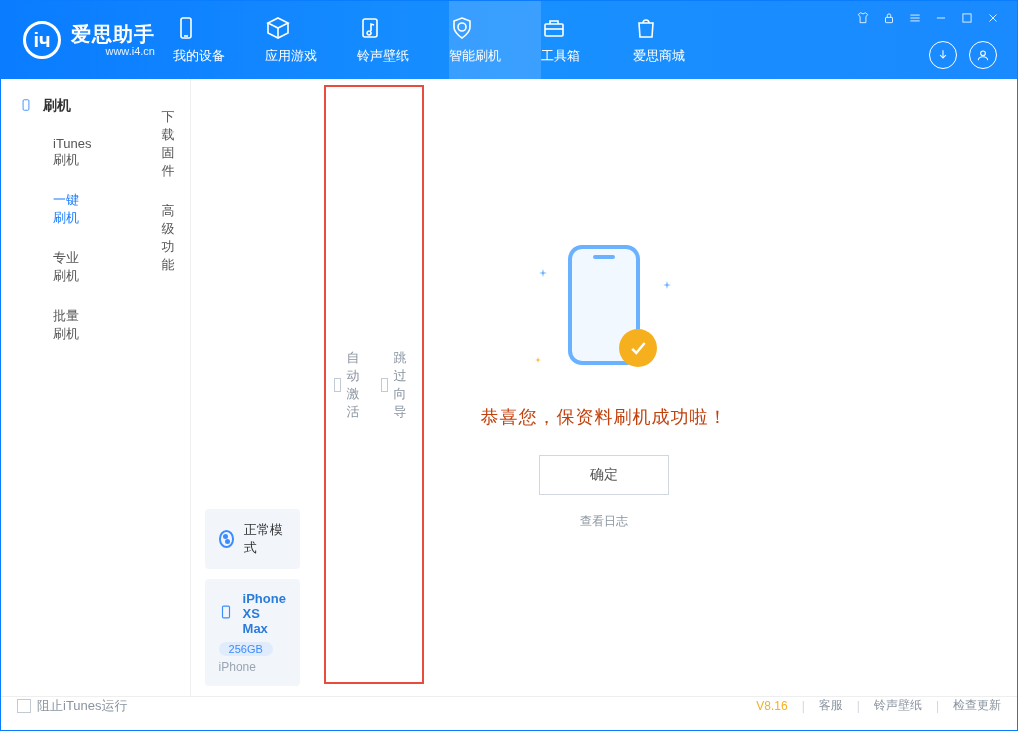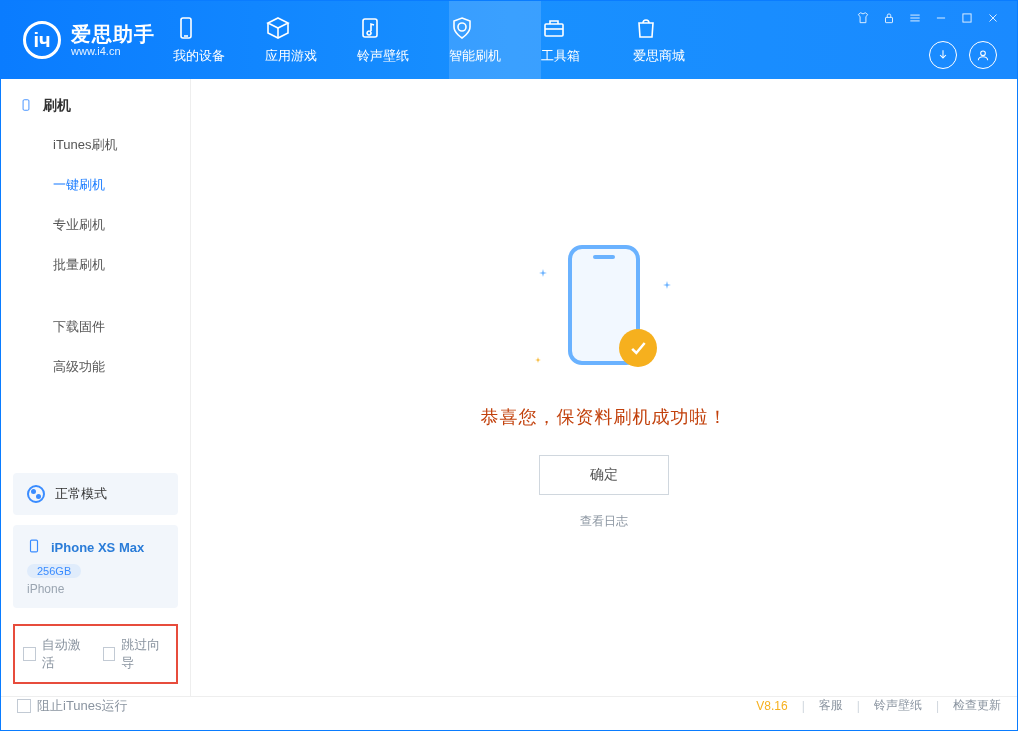--- a/index.html
+++ b/index.html
@@ -3,40 +3,40 @@
 <meta charset="utf-8">
 <style>
 * { margin: 0; padding: 0; box-sizing: border-box; font-family: "Microsoft YaHei", Arial, sans-serif; }
 body { background: #fff; }
 .window { width: 1018px; height: 731px; border: 1px solid #0a7cff; display: flex; flex-direction: column; background: #fff; }
 
 
 .header { height: 78px; background: linear-gradient(90deg, #0a7cff, #1890ff, #1a8aff); display: flex; align-items: stretch; color: #fff; position: relative; }
 .logo-block { display: flex; align-items: center; padding: 0 18px 0 22px; gap: 10px; }
 .logo-circle { width: 38px; height: 38px; border: 3px solid #fff; border-radius: 50%; display: flex; align-items: center; justify-content: center; font-size: 20px; font-weight: bold; background: transparent; }
-.logo-text { display: flex; flex-direction: column; line-height: 1.1; }
+.logo-text { display: flex; flex-direction: column; line-height: 1.1; align-items: flex-end; }
 .logo-text .title { font-size: 20px; font-weight: bold; letter-spacing: 1px; }
 .logo-text .sub { font-size: 11px; opacity: .9; }
 
 .nav { display: flex; align-items: stretch; }
 .nav-item { width: 92px; display: flex; flex-direction: column; align-items: flex-start; justify-content: center; gap: 6px; font-size: 13px; cursor: pointer; position: relative; }
 .nav-item.active { background: rgba(255,255,255,.15); }
 .nav-icon { width: 26px; height: 26px; display: flex; align-items: center; justify-content: center; }
 .nav-icon svg { width: 24px; height: 24px; stroke: #fff; fill: none; stroke-width: 1.6; }
 
 .header-right { position: absolute; right: 16px; top: 10px; display: flex; gap: 10px; align-items: center; }
 .hbtn { width: 16px; height: 14px; display: flex; align-items: center; justify-content: center; cursor: pointer; opacity: .9; }
 .hbtn svg { width: 14px; height: 14px; stroke: #fff; fill: none; stroke-width: 1.6; }
 .header-right2 { position: absolute; right: 20px; bottom: 10px; display: flex; gap: 12px; }
 .circle-btn { width: 28px; height: 28px; border: 1.5px solid #fff; border-radius: 50%; display: flex; align-items: center; justify-content: center; cursor: pointer; }
 .circle-btn svg { width: 14px; height: 14px; stroke: #fff; fill: none; stroke-width: 1.8; }
 
 
 .body { flex: 1; display: flex; overflow: hidden; }
-.sidebar { width: 190px; border-right: 1px solid #eee; display: flex; flex-direction: column; background: #fff; }
+.sidebar { width: 190px; border-right: 1px solid #eee; display: flex; flex-direction: row; background: #fff; }
 .side-section { padding: 18px 0 4px 0; }
 .side-hdr { display: flex; align-items: center; gap: 10px; padding: 0 18px 10px; font-size: 14px; color: #333; font-weight: bold; }
 .side-hdr svg { width: 14px; height: 14px; stroke: #888; fill: none; stroke-width: 1.6; }
 .side-list { display: flex; flex-direction: column; }
 .side-item { padding: 11px 18px 11px 52px; font-size: 13px; color: #555; cursor: pointer; }
 .side-item.active { color: #1a7cff; }
 
 .device-cards { margin-top: auto; padding: 10px 12px; display: flex; flex-direction: column; gap: 10px; }
 .card { background: #f2f6fb; border-radius: 4px; padding: 12px 14px; font-size: 13px; color: #333; }
 .card .row1 { display: flex; align-items: center; gap: 10px; font-weight: bold; color: #2a7cd8; }

